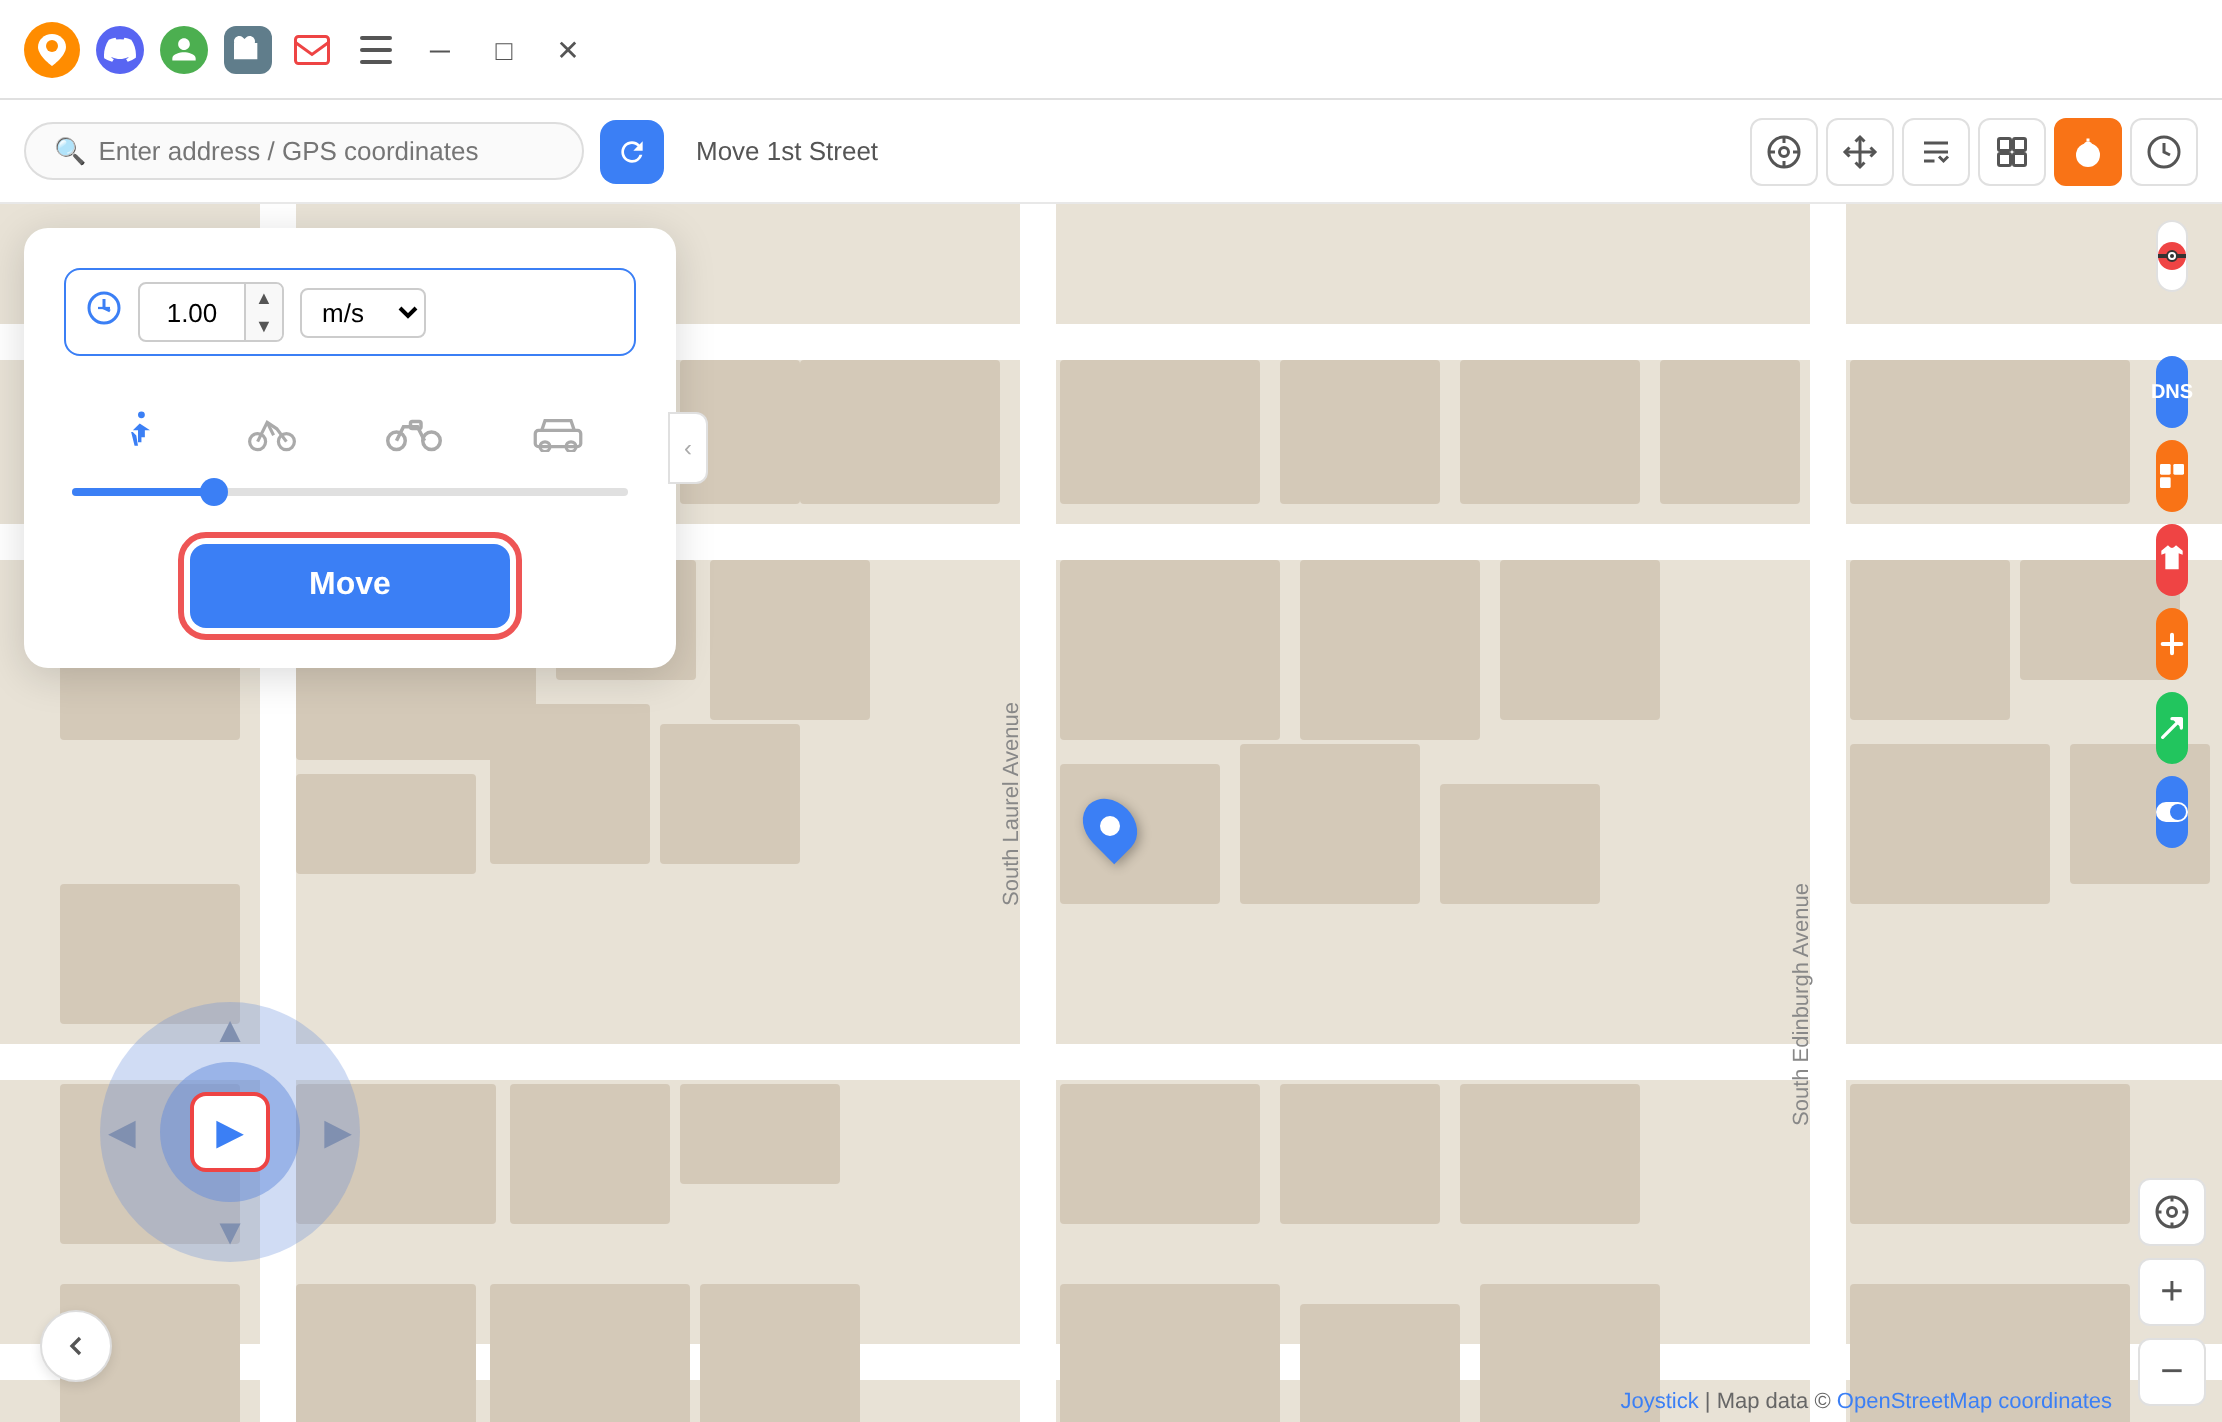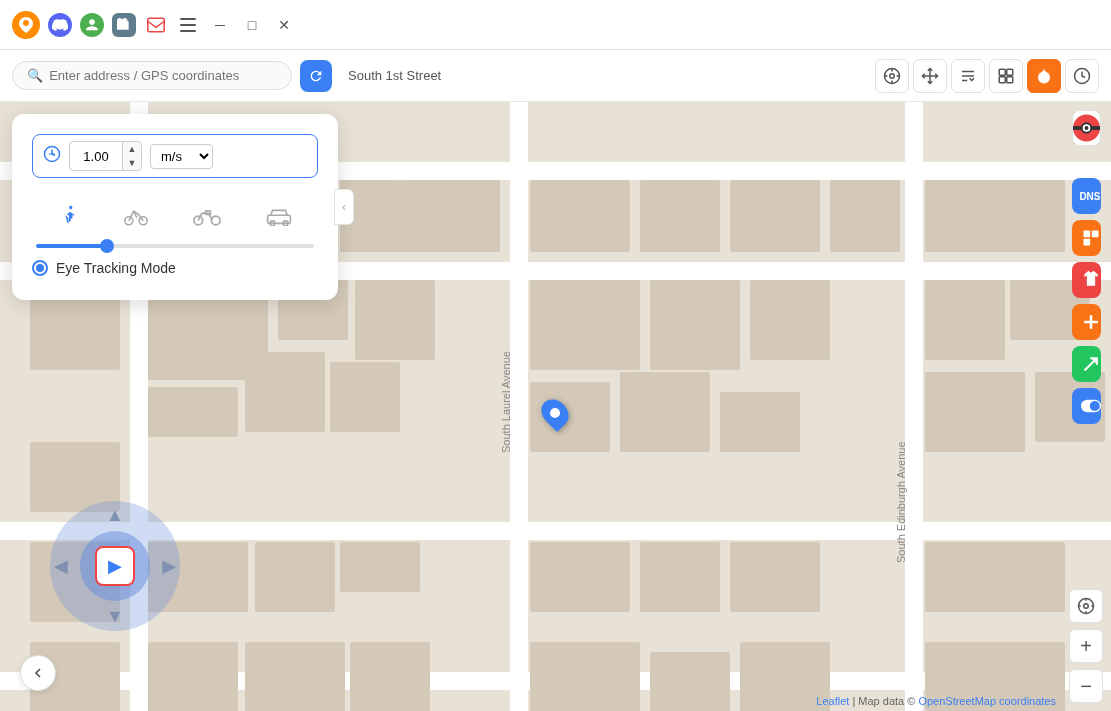--- a/index.html
+++ b/index.html
@@ -232,22 +232,22 @@
     }
 
     
     .right-sidebar {
       position: absolute; right: 0; top: 0; bottom: 0;
       width: 50px; display: flex; flex-direction: column;
       align-items: center; padding: 8px 4px; gap: 6px;
       z-index: 10;
     }
     .sidebar-icon-btn {
-      width: 29px; height: 36px; border-radius: 8px;
-      display: flex; align-items: center; justify-content: flex-end;
+      width: 16px; height: 36px; border-radius: 8px;
+      display: flex; align-items: center; justify-content: center;
       cursor: pointer; font-size: 18px; border: 1px solid #e0e0e0;
       background: #fff;
     }
     .sidebar-icon-btn.dns { background: #3b7ff5; color: #fff; border: none; }
     .sidebar-icon-btn.orange { background: #f97316; color: #fff; border: none; }
     .sidebar-icon-btn.red { background: #ef4444; color: #fff; border: none; }
     .sidebar-icon-btn.orange2 { background: #f97316; color: #fff; border: none; }
     .sidebar-icon-btn.green { background: #22c55e; color: #fff; border: none; }
     .sidebar-icon-btn.blue { background: #3b7ff5; color: #fff; border: none; }
 
@@ -333,21 +333,21 @@
 <div class="searchbar">
   <div class="search-input-wrap">
     <span class="search-icon-small">🔍</span>
     <input type="text" placeholder="Enter address / GPS coordinates" style="">
   </div>
   <div class="search-refresh-btn">
     <svg width="16" height="16" viewBox="0 0 24 24" fill="white">
         <path d="M17.65 6.35A7.958 7.958 0 0012 4c-4.42 0-7.99 3.58-7.99 8s3.57 8 7.99 8c3.73 0 6.84-2.55 7.73-6h-2.08A5.99 5.99 0 0112 18c-3.31 0-6-2.69-6-6s2.69-6 6-6c1.66 0 3.14.69 4.22 1.78L13 11h7V4l-2.35 2.35z"></path>
       </svg>
   </div>
-  <span class="search-street-label">South 1st Street</span>
+  <span class="search-street-label">Move 1st Street</span>
 
   <div class="toolbar-right">
     <div class="toolbar-btn">
       <svg width="18" height="18" viewBox="0 0 24 24" fill="none" stroke="#555" stroke-width="2">
           <circle cx="12" cy="12" r="10"></circle>
           <circle cx="12" cy="12" r="3"></circle>
           <line x1="12" y1="2" x2="12" y2="6"></line>
           <line x1="12" y1="18" x2="12" y2="22"></line>
           <line x1="2" y1="12" x2="6" y2="12"></line>
           <line x1="18" y1="12" x2="22" y2="12"></line>
@@ -532,27 +532,24 @@
           </div>
         </div>
 
         <div class="slider-row">
           <div class="slider-track">
             <div class="slider-fill"></div>
             <div class="slider-thumb"></div>
           </div>
         </div>
 
-        <div class="eye-tracking-row">
-          <div class="eye-tracking-radio">
-            <div class="eye-tracking-radio-inner"></div>
-          </div>
-          <span class="eye-tracking-label">Eye Tracking Mode</span>
+
+        <div class="move-btn-wrap">
+          <button class="move-btn">Move</button>
         </div>
-
       </div>
     </div>
 
     <div class="joystick-control">
       <div class="joystick-outer">
         <div class="dir-arrow dir-up">▲</div>
         <div class="dir-arrow dir-down">▼</div>
         <div class="dir-arrow dir-left">◀</div>
         <div class="dir-arrow dir-right">▶</div>
         <div class="joystick-inner">
@@ -629,16 +626,16 @@
             <line x1="12" y1="19" x2="12" y2="22"></line>
             <line x1="2" y1="12" x2="5" y2="12"></line>
             <line x1="19" y1="12" x2="22" y2="12"></line>
           </svg>
       </div>
       <div class="map-control-btn" style="font-size:20px; font-weight:300; color:#555;">+</div>
       <div class="map-control-btn" style="font-size:20px; font-weight:300; color:#555;">−</div>
     </div>
 
     <div class="map-attribution">
-      <a href="#">Leaflet</a><span> | Map data © </span><a href="#">OpenStreetMap coordinates</a>
+      <a href="#">Joystick</a><span> | Map data © </span><a href="#">OpenStreetMap coordinates</a>
     </div>
   </div>
 </div>
 
 </body></html>

